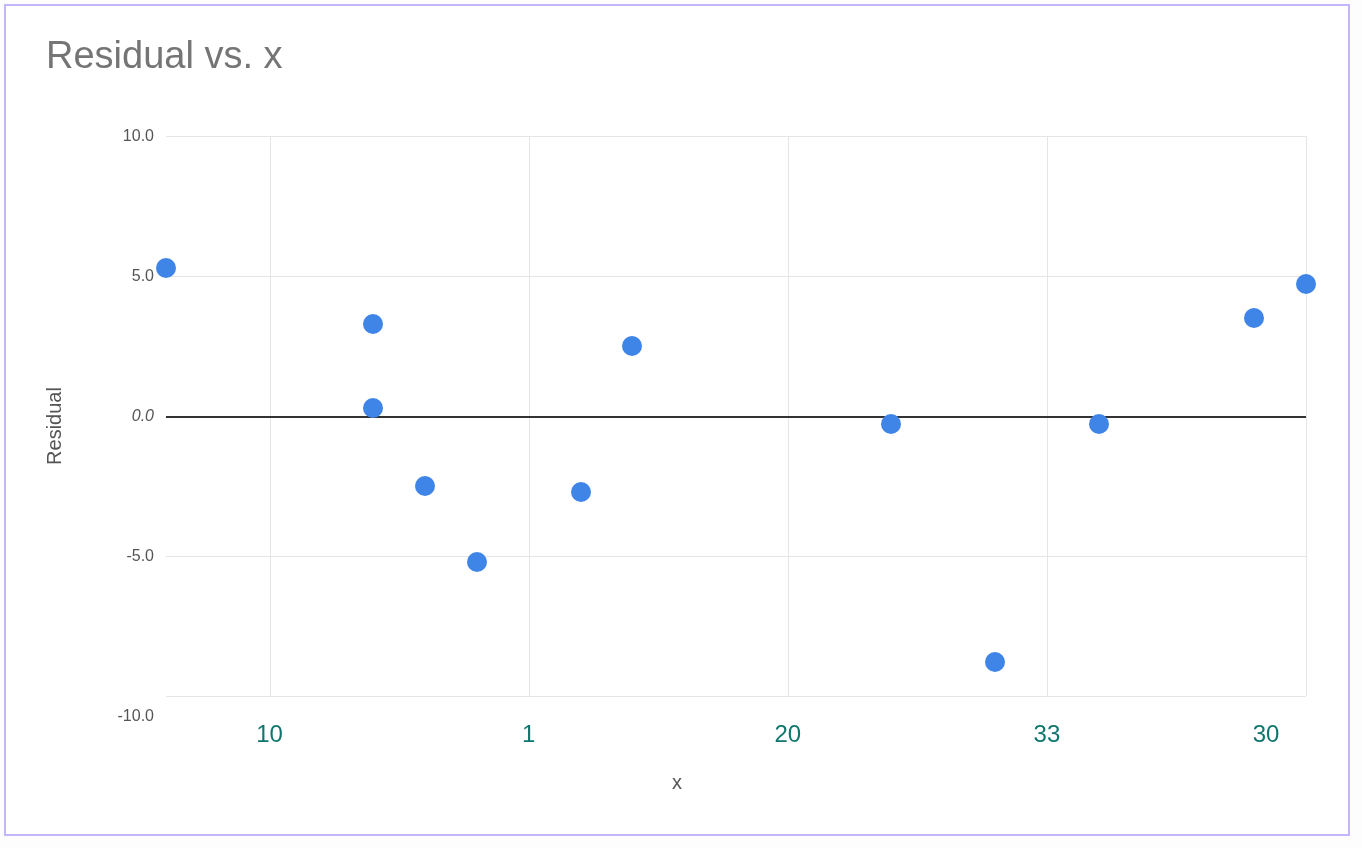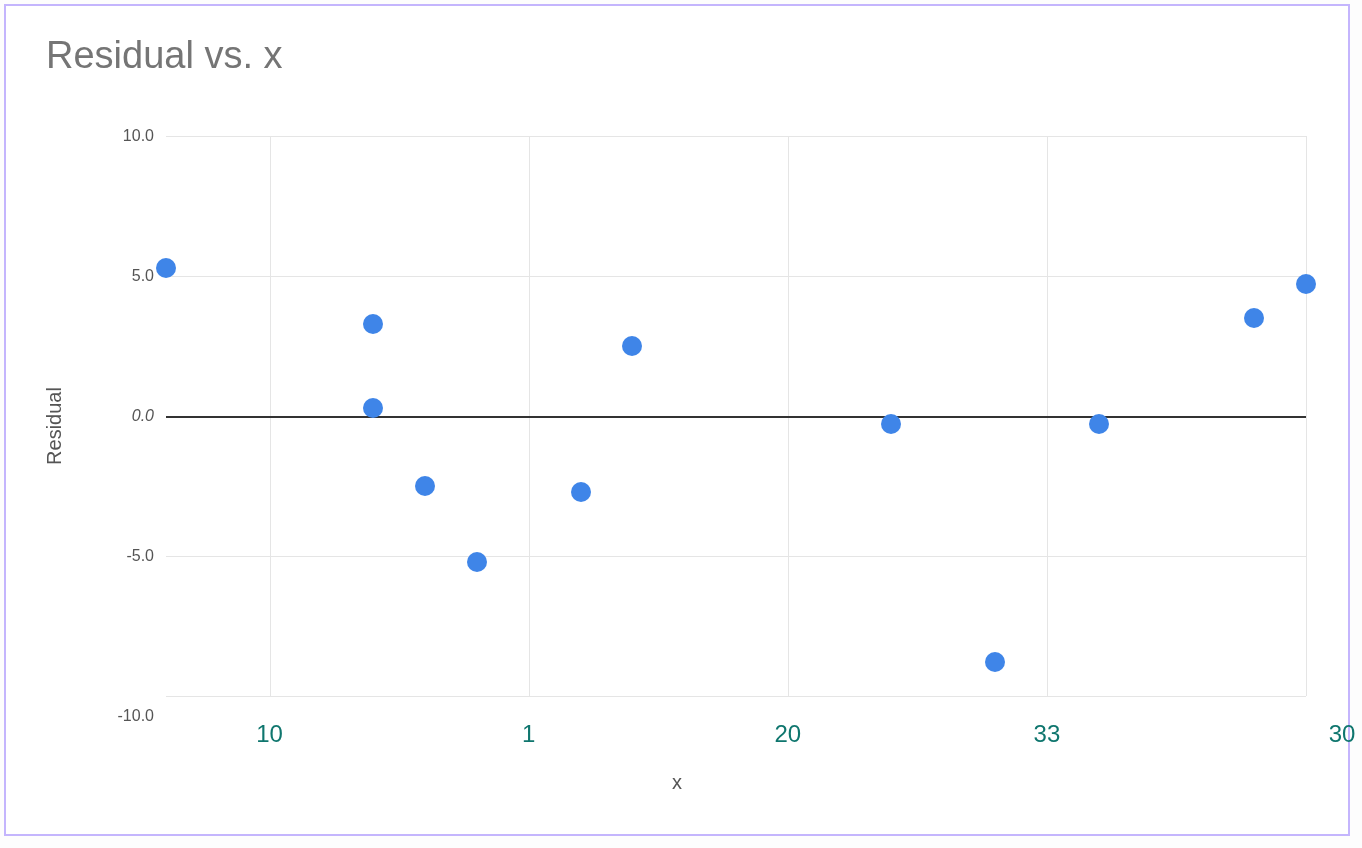--- a/index.html
+++ b/index.html
@@ -119,21 +119,21 @@
       <div class="y-tick-label" style="top: 0px;">10.0</div>
       <div class="gridline-v" style="left: 103.636px;"></div>
       <div class="x-tick-label" style="left: 103.636px;">10</div>
       <div class="gridline-v" style="left: 362.727px;"></div>
       <div class="x-tick-label" style="left: 362.727px;">1</div>
       <div class="gridline-v" style="left: 621.818px;"></div>
       <div class="x-tick-label" style="left: 621.818px;">20</div>
       <div class="gridline-v" style="left: 880.909px;"></div>
       <div class="x-tick-label" style="left: 880.909px;">33</div>
       <div class="gridline-v" style="left: 1140px;"></div>
-      <div class="x-tick-label" style="left: 1176px;">30</div>
+      <div class="x-tick-label" style="left: 1100px;">30</div>
       <div class="zero-line" style="top: 280px;"></div>
       <div class="data-point" style="left: 0px; top: 131.6px; background: rgb(63, 133, 232);"></div>
       <div class="data-point" style="left: 207.273px; top: 187.6px; background: rgb(63, 133, 232);"></div>
       <div class="data-point" style="left: 207.273px; top: 271.6px; background: rgb(63, 133, 232);"></div>
       <div class="data-point" style="left: 259.091px; top: 350px; background: rgb(63, 133, 232);"></div>
       <div class="data-point" style="left: 310.909px; top: 425.6px; background: rgb(63, 133, 232);"></div>
       <div class="data-point" style="left: 414.545px; top: 355.6px; background: rgb(63, 133, 232);"></div>
       <div class="data-point" style="left: 466.364px; top: 210px; background: rgb(63, 133, 232);"></div>
       <div class="data-point" style="left: 725.455px; top: 288.4px; background: rgb(63, 133, 232);"></div>
       <div class="data-point" style="left: 829.091px; top: 526.4px; background: rgb(63, 133, 232);"></div>

